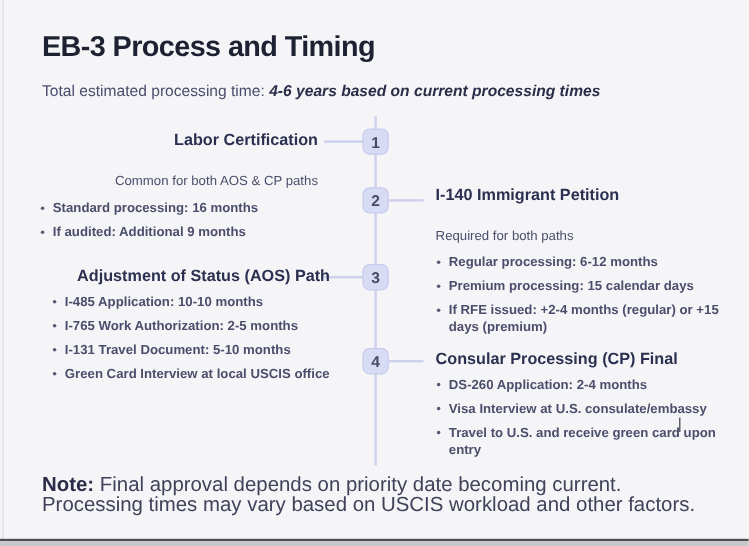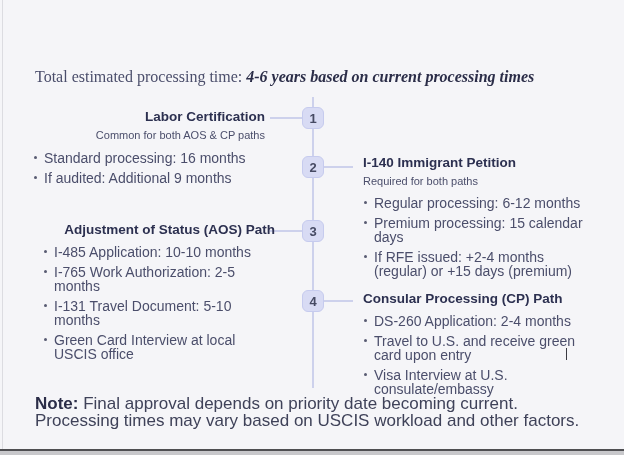--- a/index.html
+++ b/index.html
@@ -4,42 +4,42 @@
 <style>
   html,body{margin:0;padding:0;}
   body{width:624px;height:455px;background:#f5f5f8;font-family:"Liberation Sans",sans-serif;}
   .page{position:relative;width:624px;height:455px;background:#f5f5f8;overflow:hidden;}
   .left-edge{position:absolute;left:2px;top:0;width:1px;height:449px;background:#dcdce1;}
   .bottom-rule{position:absolute;left:0;top:449px;width:624px;height:2px;background:#4f4f52;}
   .below-rule{position:absolute;left:0;top:451px;width:624px;height:4px;background:#c8c8cb;}
 
   h1{position:absolute;left:35px;top:26px;margin:0;font-size:24px;font-weight:600;
      letter-spacing:-0.5px;color:#1e2132;}
-  .subtitle{position:absolute;left:35px;top:68px;margin:0;font-size:16px;color:#4b4e6b;font-family:Liberation Serif, serif;}
+  .subtitle{position:absolute;left:35px;top:68px;margin:0;font-size:13px;color:#4b4e6b;}
   .subtitle .em{font-weight:bold;font-style:italic;color:#2b2d48;}
 
   .vline{position:absolute;left:312px;top:97px;width:2px;height:291px;background:#cdd1ec;}
   .conn{position:absolute;height:2px;background:#cdd1ec;}
   .conn1{left:270px;top:117px;width:32px;}
   .conn2{left:324px;top:166px;width:29px;}
   .conn3{left:270px;top:230px;width:32px;}
   .conn4{left:324px;top:300px;width:29px;}
 
   .badge{position:absolute;left:302px;width:22px;height:22px;box-sizing:border-box;
          background:#d8dbf4;border:1px solid #c6cbee;border-radius:6px;
          color:#464a63;font-size:13px;font-weight:bold;
          display:flex;align-items:center;justify-content:center;}
   .badge1{top:107px;} .badge2{top:156px;} .badge3{top:220px;} .badge4{top:290px;}
 
   .step{position:absolute;}
   .step h2{margin:0;font-size:13.5px;line-height:16px;font-weight:bold;color:#2c3050;}
-  .step .sub{margin-top:3px;font-size:11px;line-height:14px;color:#4b4e6b;}
+  .step .sub{margin-top:19px;font-size:11px;line-height:14px;color:#4b4e6b;}
   .step ul{list-style:none;margin:8px 0 0 0;padding:0;text-align:left;}
   .step li{position:relative;padding-left:11px;margin-bottom:6px;
-           font-size:14px;line-height:14px;color:#4b4e6b;}
+           font-size:11px;line-height:14px;color:#4b4e6b;font-weight:bold;}
   .step li::before{content:"";position:absolute;left:1px;top:5px;width:3px;height:3px;
                    border-radius:50%;background:#585b72;}
   .step-left{text-align:right;}
   .step1{left:33px;top:109px;width:232px;}
   .step1 ul{margin-top:9px;}
   .step2{left:363px;top:155px;width:237px;}
   .step3{left:43px;top:222px;width:232px;}
   .step3 ul{margin-top:7px;}
   .step4{left:363px;top:291px;width:235px;}
   .step4 ul{margin-top:7px;}
@@ -50,20 +50,21 @@
 
   .caret{position:absolute;left:566px;top:348px;width:1px;height:12px;background:#3a3a42;}
 </style>
 </head>
 <body>
 
 <div class="page">
 
   <div class="left-edge"></div>
 
+  <h1>EB-3 Process and Timing</h1>
 
   <p class="subtitle"><span>Total estimated processing time: </span><span class="em">4-6 years based on current processing times</span></p>
 
   <div class="vline"></div>
   <div class="conn conn1"></div>
   <div class="conn conn2"></div>
   <div class="conn conn3"></div>
   <div class="conn conn4"></div>
 
   <div class="badge badge1">1</div>
@@ -94,25 +95,25 @@
     <h2>Adjustment of Status (AOS) Path</h2>
     <ul>
       <li>I-485 Application: 10-10 months</li>
       <li>I-765 Work Authorization: 2-5 months</li>
       <li>I-131 Travel Document: 5-10 months</li>
       <li>Green Card Interview at local USCIS office</li>
     </ul>
   </section>
 
   <section class="step step4">
-    <h2>Consular Processing (CP) Path</h2>
+    <h2>Consular Processing (CP) Final</h2>
     <ul>
       <li>DS-260 Application: 2-4 months</li>
+      <li>Visa Interview at U.S. consulate/embassy</li>
       <li>Travel to U.S. and receive green card upon entry</li>
-      <li>Visa Interview at U.S. consulate/embassy</li>
     </ul>
   </section>
 
   <div class="caret"></div>
 
   <p class="note"><span class="lbl">Note:</span><span> Final approval depends on priority date becoming current. Processing times may vary based on USCIS workload and other factors.</span></p>
 
   <div class="bottom-rule"></div>
   <div class="below-rule"></div>
 

